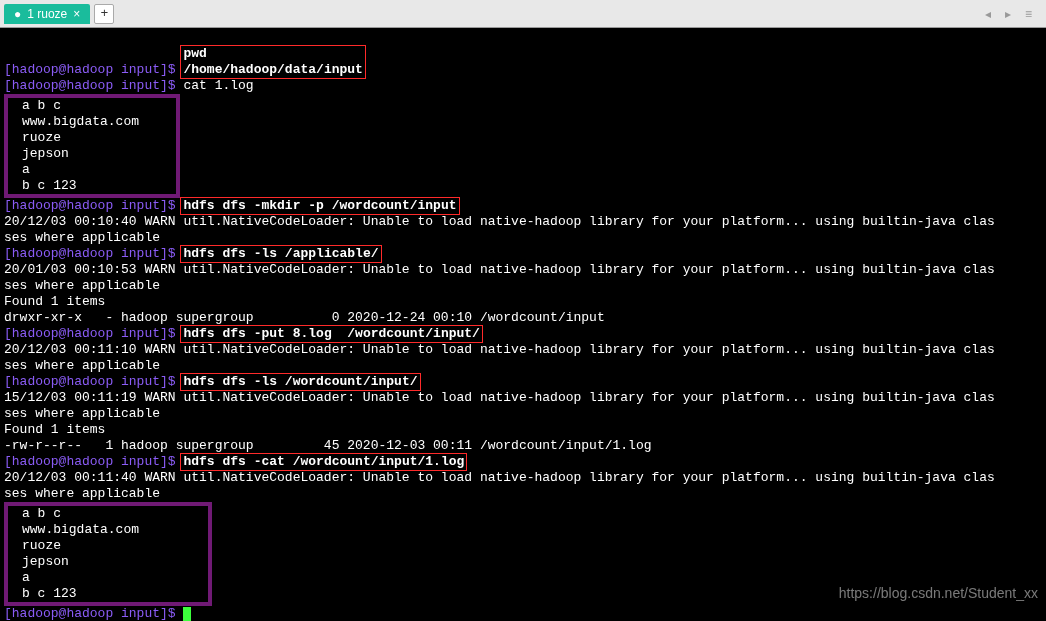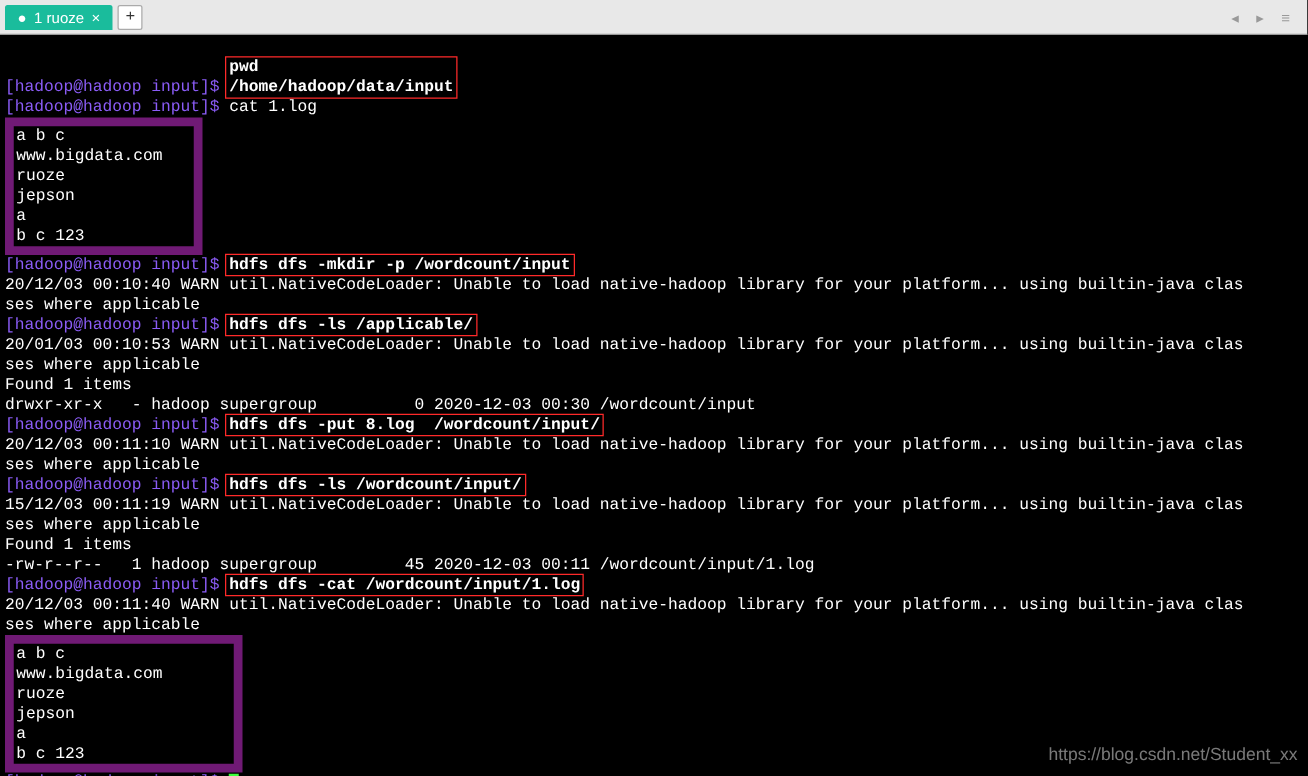--- a/index.html
+++ b/index.html
@@ -68,27 +68,27 @@
     vertical-align: middle;
   }
   .redbox {
     border: 1px solid #ff2a2a;
     display: inline-block;
     padding: 0 2px;
     margin: -1px -3px;
     font-weight: bold;
   }
   .redbox-block {
-    border: 7px solid #701a75;
+    border: 4px solid #701a75;
     display: inline-block;
-    padding: 0 2px;
+    padding: 0 14px;
   }
   .watermark {
     position: absolute;
-    right: 8px; bottom: 10px;
+    right: 8px; bottom: 20px;
     color: rgba(220,220,220,0.55);
     font-family: sans-serif;
     font-size: 14px;
     pointer-events: none;
   }
 </style>
 </head>
 <body>
 
 <div class="tabbar">
@@ -117,21 +117,21 @@
 <span>jepson</span>            
 <span>a</span>                 
 <span>b c 123</span>           </span>
 <span class="green">[hadoop@hadoop input]$</span> <span class="redbox"><span>hdfs dfs -mkdir -p /wordcount/input</span></span>
 <span>20/12/03 00:10:40 WARN util.NativeCodeLoader: Unable to load native-hadoop library for your platform... using builtin-java clas</span>
 <span>ses where applicable</span>
 <span class="green">[hadoop@hadoop input]$</span> <span class="redbox"><span>hdfs dfs -ls /applicable/</span></span>
 <span>20/01/03 00:10:53 WARN util.NativeCodeLoader: Unable to load native-hadoop library for your platform... using builtin-java clas</span>
 <span>ses where applicable</span>
 <span>Found 1 items</span>
-<span>drwxr-xr-x   - hadoop supergroup          0 2020-12-03 00:30 /wordcount/input</span>
+<span>drwxr-xr-x   - hadoop supergroup          0 2020-12-24 00:10 /wordcount/input</span>
 <span class="green">[hadoop@hadoop input]$</span> <span class="redbox"><span>hdfs dfs -put 8.log  /wordcount/input/</span></span>
 <span>20/12/03 00:11:10 WARN util.NativeCodeLoader: Unable to load native-hadoop library for your platform... using builtin-java clas</span>
 <span>ses where applicable</span>
 <span class="green">[hadoop@hadoop input]$</span> <span class="redbox"><span>hdfs dfs -ls /wordcount/input/</span></span>
 <span>15/12/03 00:11:19 WARN util.NativeCodeLoader: Unable to load native-hadoop library for your platform... using builtin-java clas</span>
 <span>ses where applicable</span>
 <span>Found 1 items</span>
 <span>-rw-r--r--   1 hadoop supergroup         45 2020-12-03 00:11 /wordcount/input/1.log</span>
 <span class="green">[hadoop@hadoop input]$</span> <span class="redbox"><span>hdfs dfs -cat /wordcount/input/1.log</span></span>
 <span>20/12/03 00:11:40 WARN util.NativeCodeLoader: Unable to load native-hadoop library for your platform... using builtin-java clas</span>

